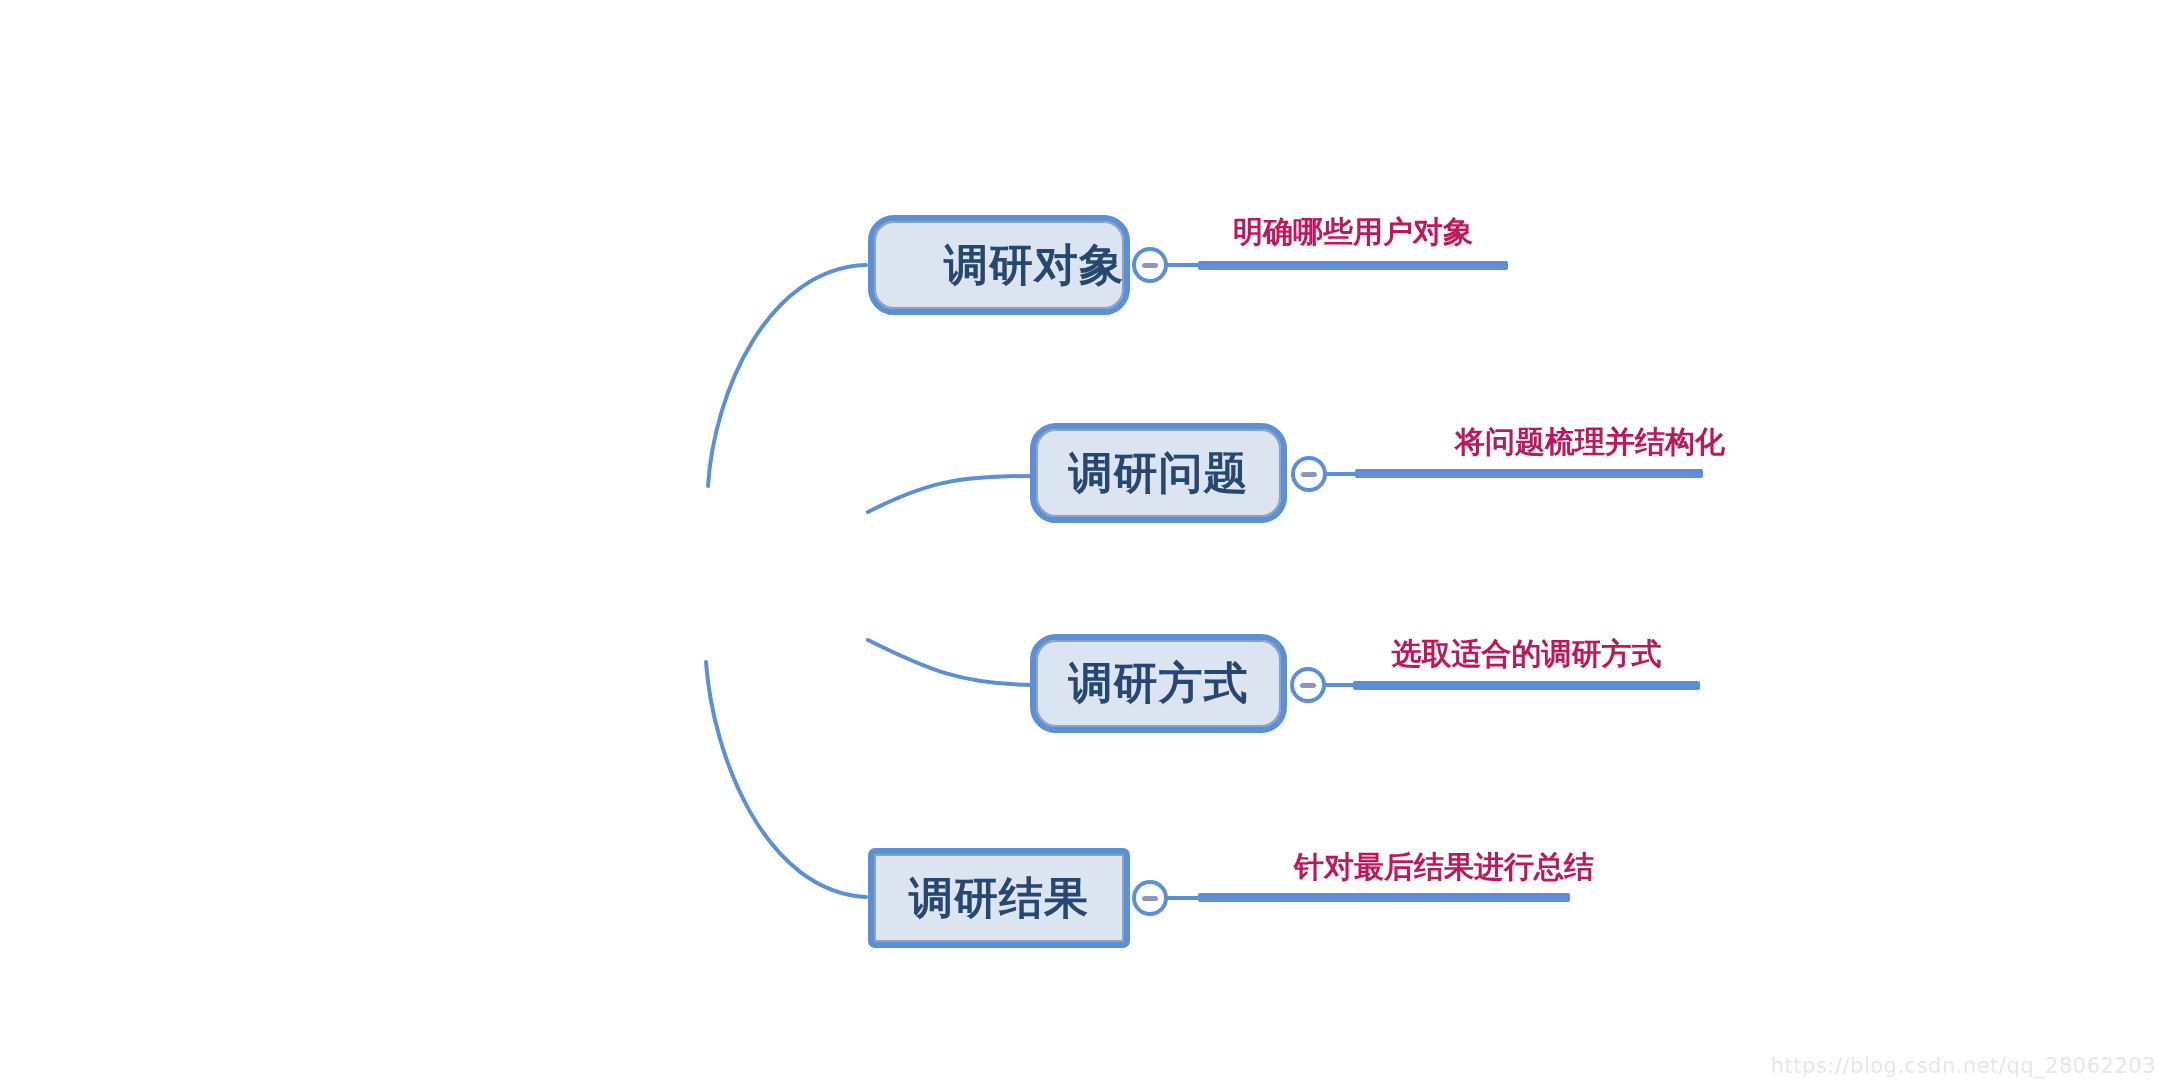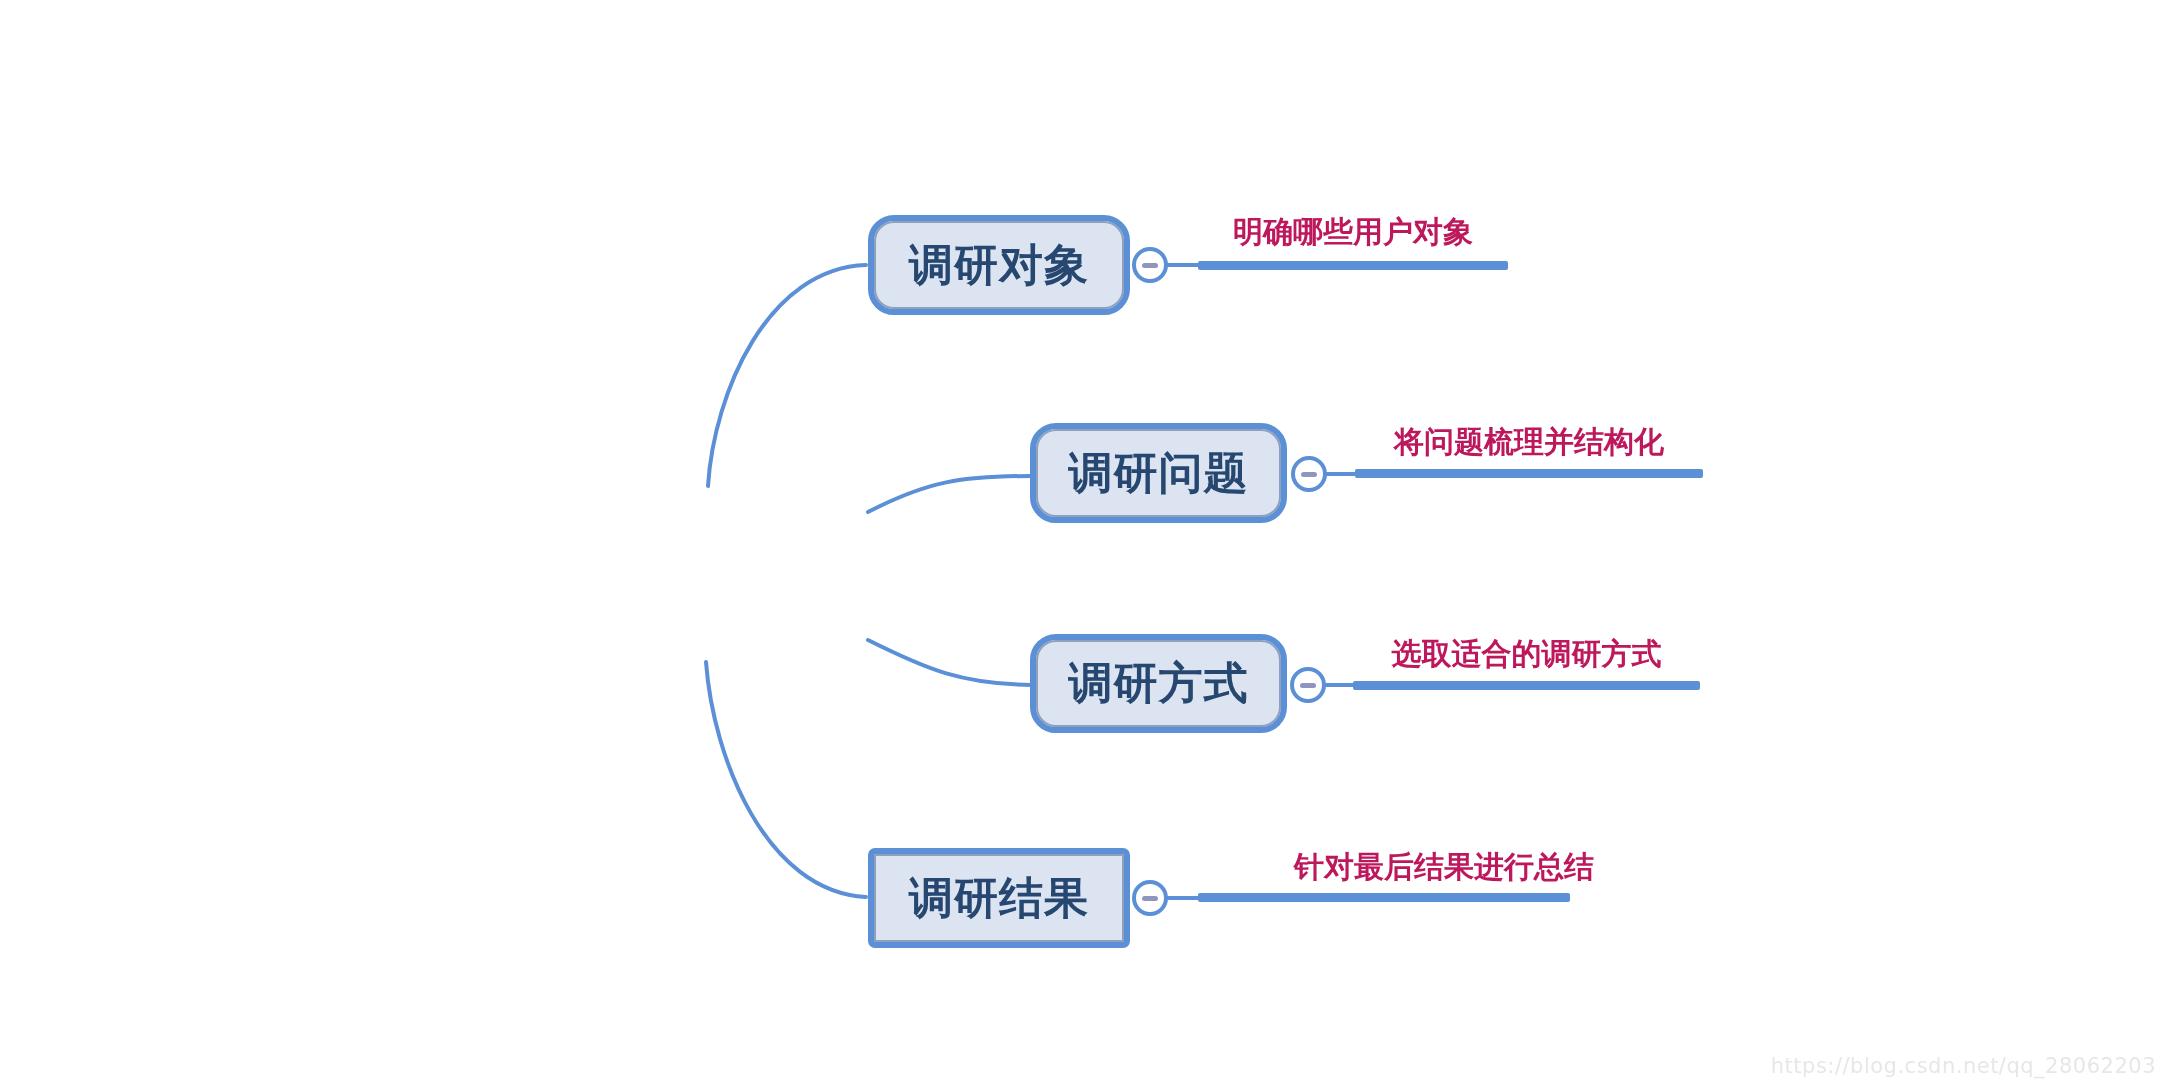--- a/index.html
+++ b/index.html
@@ -45,21 +45,21 @@
     font-weight: bold;
     color: #2F4E79;
     letter-spacing: 2px;
   }
   .node.topic .node-label {
     font-size: 44px;
     font-weight: bold;
     color: #26476F;
     letter-spacing: 1px;
   }
-  .b1 .node { left: 868px;  top: 215px; width: 262px; height: 100px; }
+  .b1 .node { left: 868px;  top: 215px; width: 262px; height: 100px; justify-content: flex-end; }
   .b2 .node { left: 1030px; top: 423px; width: 257px; height: 100px; font-family: Liberation Mono, monospace; }
   .b3 .node { left: 1030px; top: 634px; width: 257px; height: 99px;  }
   .b4 .node { left: 868px;  top: 848px; width: 262px; height: 100px; border-radius: 7px; }
 
   .collapse {
     position: absolute;
     box-sizing: border-box;
     width: 36px; height: 36px;
     background: #ffffff;
     border: 4px solid #5B8FD6;
@@ -105,21 +105,21 @@
   .childlabel {
     position: absolute;
     font-size: 30px;
     font-weight: bold;
     color: #be185d;
     text-align: center;
     white-space: nowrap;
     z-index: 3;
   }
   .b1 .childlabel { left: 1198px; top: 212px; width: 310px; }
-  .b2 .childlabel { left: 1355px; top: 422px; width: 348px; }
+  .b2 .childlabel { left: 1416px; top: 422px; width: 348px; }
   .b3 .childlabel { left: 1353px; top: 634px; width: 347px; }
   .b4 .childlabel { left: 1198px; top: 847px; width: 372px; padding-left: 60px; }
 
   .watermark {
     position: absolute;
     right: 8px;
     bottom: 6px;
     font-size: 21px;
     color: #E7E7EA;
     letter-spacing: 0.5px;

